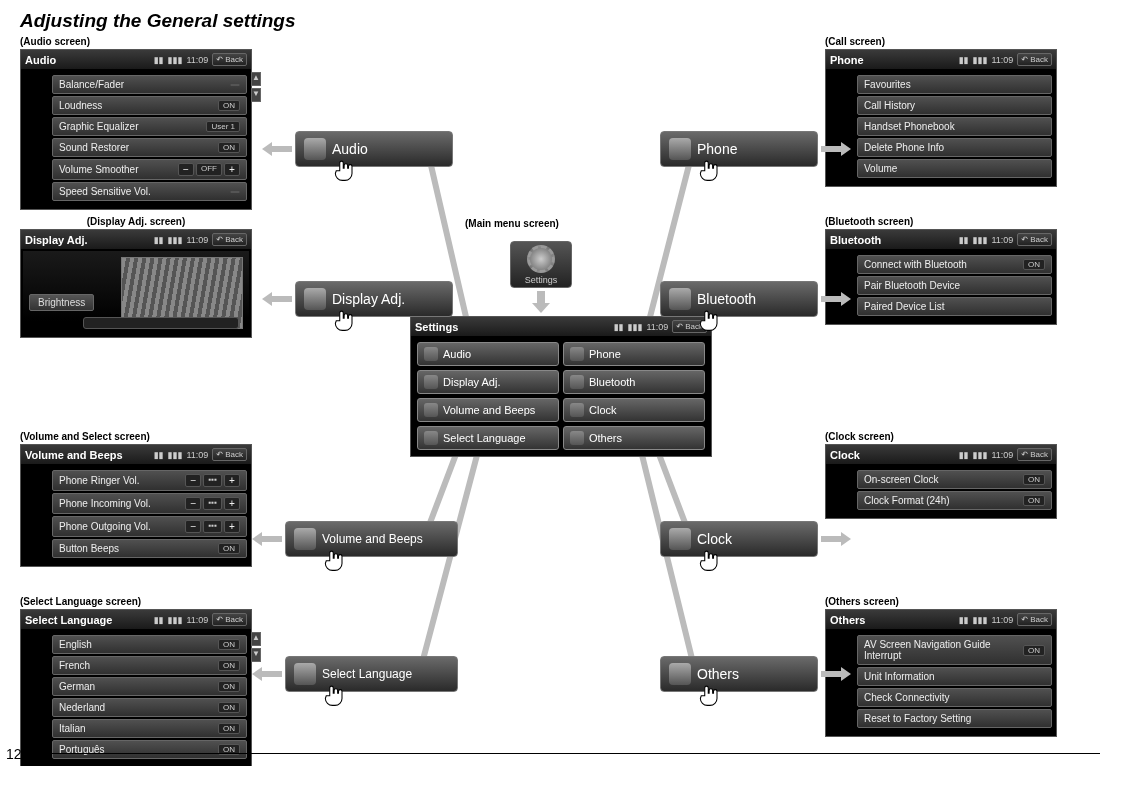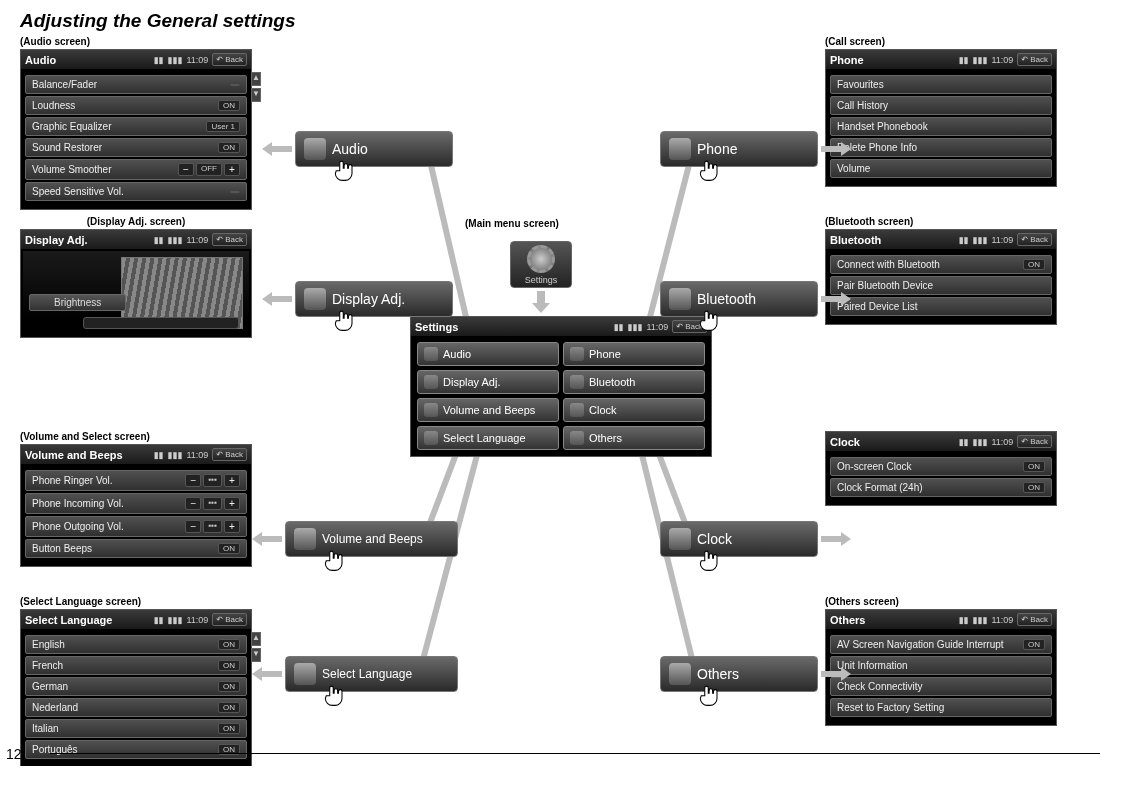--- a/index.html
+++ b/index.html
@@ -47,21 +47,21 @@
   .dev-title { font-weight: bold; color:#fff; }
   .dev-status { display:flex; gap:4px; align-items:center; color:#ccc; font-size:9px;}
   .dev-back {
     background: linear-gradient(#444,#222);
     border:1px solid #666;
     font-size:8px;
     padding:1px 3px;
     border-radius:2px;
   }
   .dev-back::before{content:"↶ ";}
-  .dev-body { padding:4px 4px 6px 4px; }
+  .dev-body { padding:4px 4px 6px 4px;margin-left:27px; }
   .row {
     background: linear-gradient(#505050,#303030);
     border: 1px solid #666;
     border-radius: 2px;
     margin: 2px 0;
     padding: 3px 6px;
     display:flex;
     justify-content:space-between;
     align-items:center;
     font-size:10px;
@@ -180,21 +180,21 @@
   svg.connectors{
     position:absolute; left:0; top:0; width:1080px; height:720px; pointer-events:none;
   }
   .page-num{
     position:absolute; left:-14px; bottom:-6px; font-size:14px;
   }
   .footline{position:absolute;left:30px;right:0;bottom:2px;border-top:1px solid #000;}
   
   .disp-body{height:70px;background:linear-gradient(#1a1a1a,#000);position:relative;margin:2px;}
   .disp-body .thumb{position:absolute;right:6px;top:6px;width:120px;height:70px;background:repeating-linear-gradient(100deg,#888 0 4px,#555 4px 8px);border:1px solid #777;}
-  .disp-body .br{position:absolute;left:6px;bottom:10px;background:linear-gradient(#555,#333);border:1px solid #666;padding:2px 24px;border-radius:2px;font-size:10px;}
+  .disp-body .br{position:absolute;left:6px;bottom:10px;background:linear-gradient(#555,#333);border:1px solid #666;padding:2px 8px;border-radius:2px;font-size:10px;}
   .disp-body .slider{position:absolute;left:60px;right:10px;bottom:-8px;height:10px;background:#222;border:1px solid #555;border-radius:3px;}
 </style>
 </head>
 <body>
 
 <div class="page-title">Adjusting the General settings</div>
 
 <div class="layout">
 
 <svg class="connectors">
@@ -423,20 +423,21 @@
             <span>Pair Bluetooth Device</span>
           </div>
       <div class="row">
             <span>Paired Device List</span>
           </div>
     </div>
   </div>
 </div>
 
 <div style="position:absolute;left:805px;top:395px;">
+  <div class="caption">(Clock screen)</div>
   <div class="device" style="position:relative;">
     <div class="dev-header">
       <span class="dev-title">Clock</span>
       <span class="dev-status">
             <span>▮▮</span>
             <span>▮▮▮</span>
             <span>11:09</span>
             <span class="dev-back">Back</span>
           </span>
     </div>

